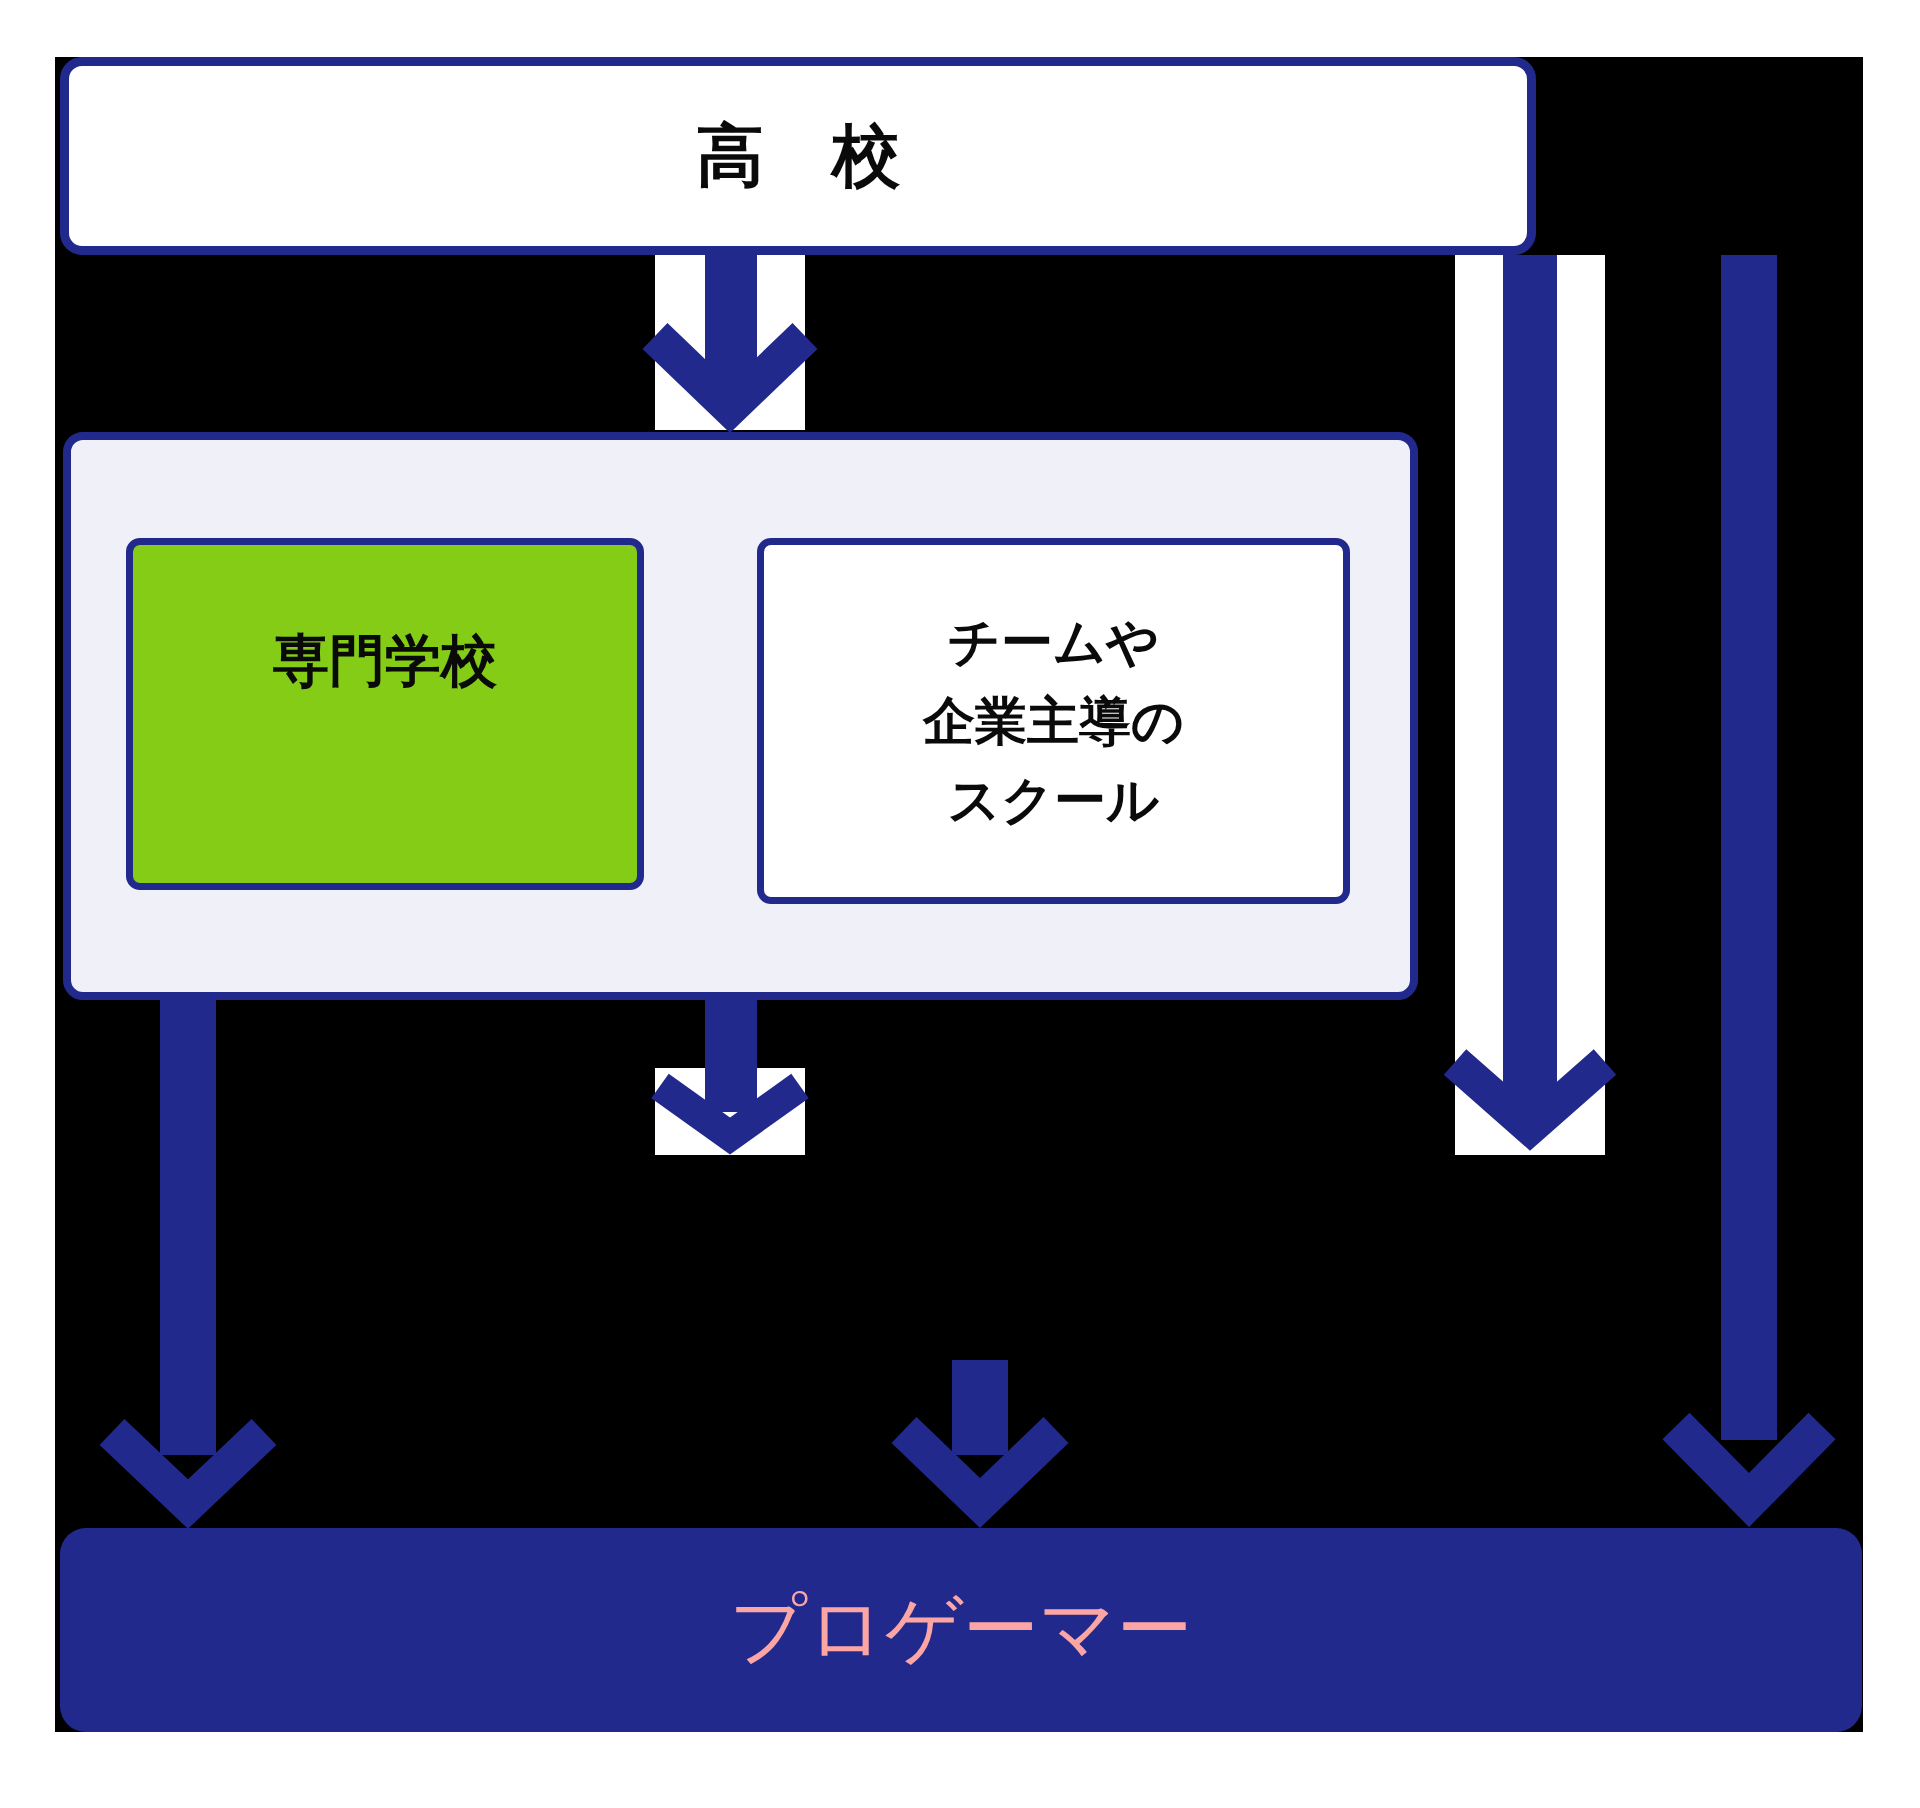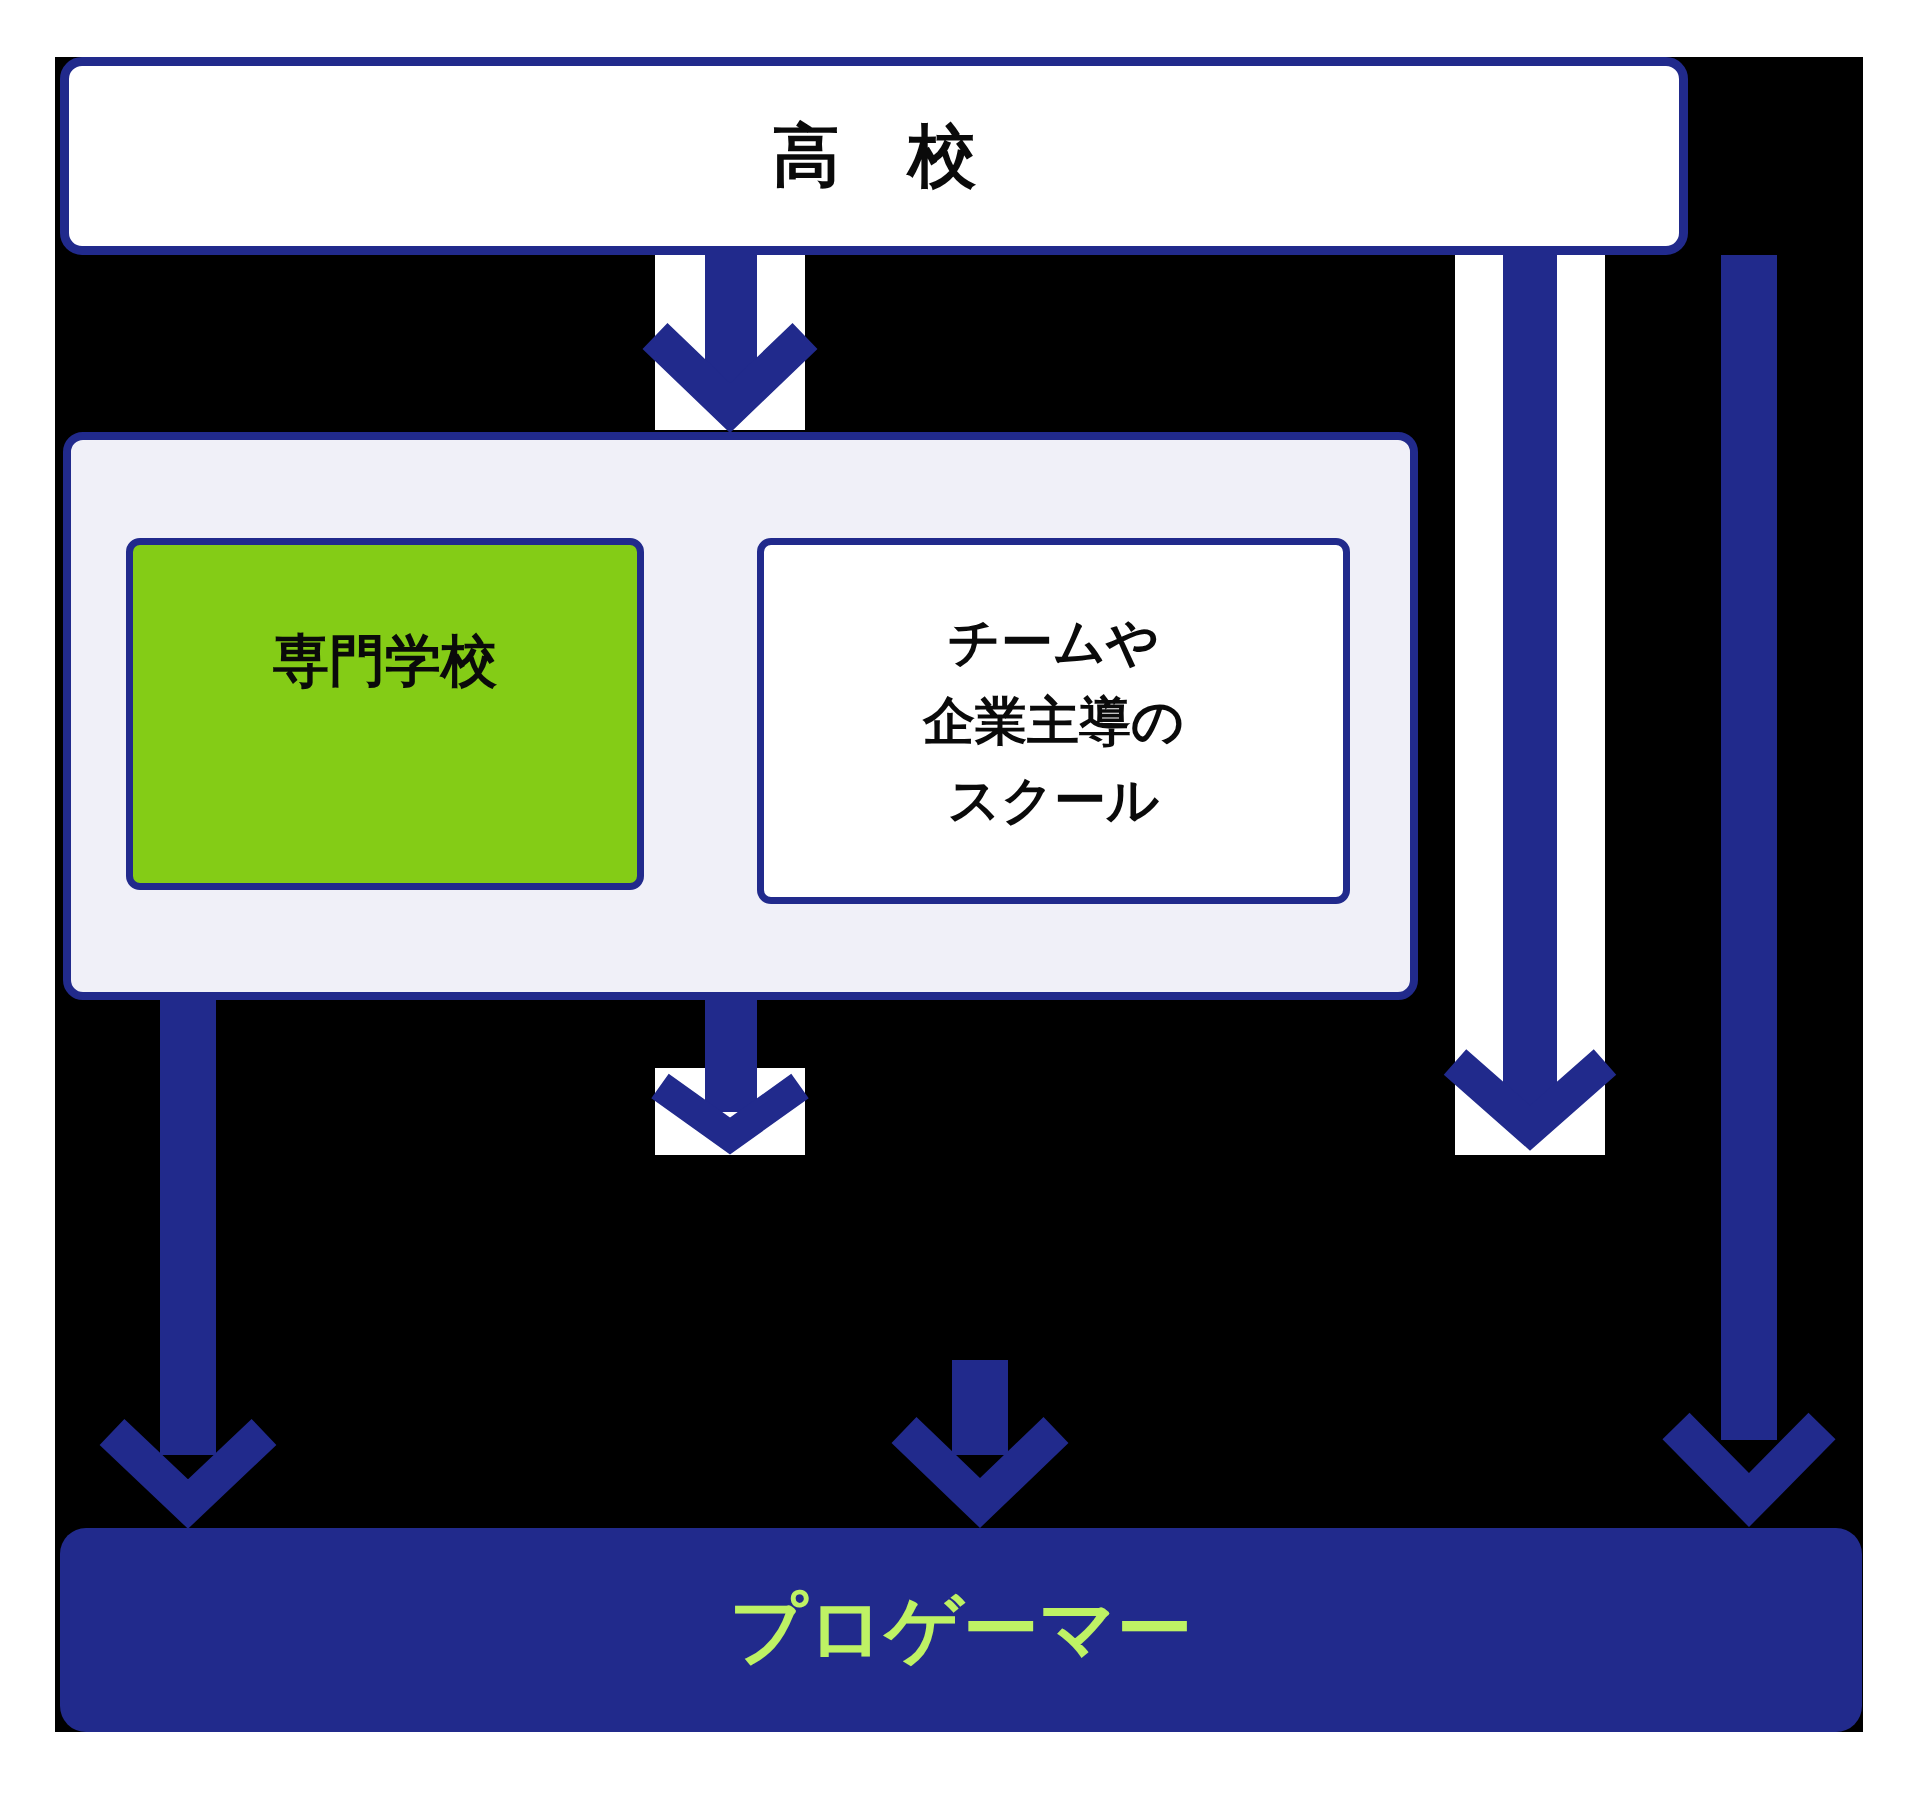--- a/index.html
+++ b/index.html
@@ -20,21 +20,21 @@
     background: #000000;
   }
 
   
   .arrows-svg { left: 0; top: 0; width: 1920px; height: 1808px; }
 
   
   .node { display: flex; align-items: center; justify-content: center; text-align: center; }
 
   .highschool-box {
-    left: 60px; top: 57px; width: 1628px; height: 198px;
+    left: 60px; top: 57px; width: 1476px; height: 198px;
     background: #ffffff;
     border: 9px solid #212a8c;
     border-radius: 22px;
     font-size: 68px; font-weight: 700; color: #0a0a0a;
   }
 
   .container-box {
     left: 63px; top: 432px; width: 1355px; height: 568px;
     background: #f0f0f8;
     border: 8px solid #212a8c;
@@ -72,21 +72,21 @@
     background: #f0f0f8;
     border: 8px solid #212a8c;
     border-radius: 16px;
     font-size: 62px; font-weight: 700; color: #0a0a0a;
   }
 
   .progamer-box {
     left: 60px; top: 1528px; width: 1802px; height: 204px;
     background: #212a8c;
     border-radius: 26px;
-    font-size: 76px; font-weight: 700; color: #bef264;
+    font-size: 76px; font-weight: 400; color: #fca5a5;
   }
 </style>
 </head>
 <body>
 
 <div class="page">
 
   <div class="abs backdrop"></div>
 
   <svg class="abs arrows-svg" viewBox="0 0 1920 1808">

